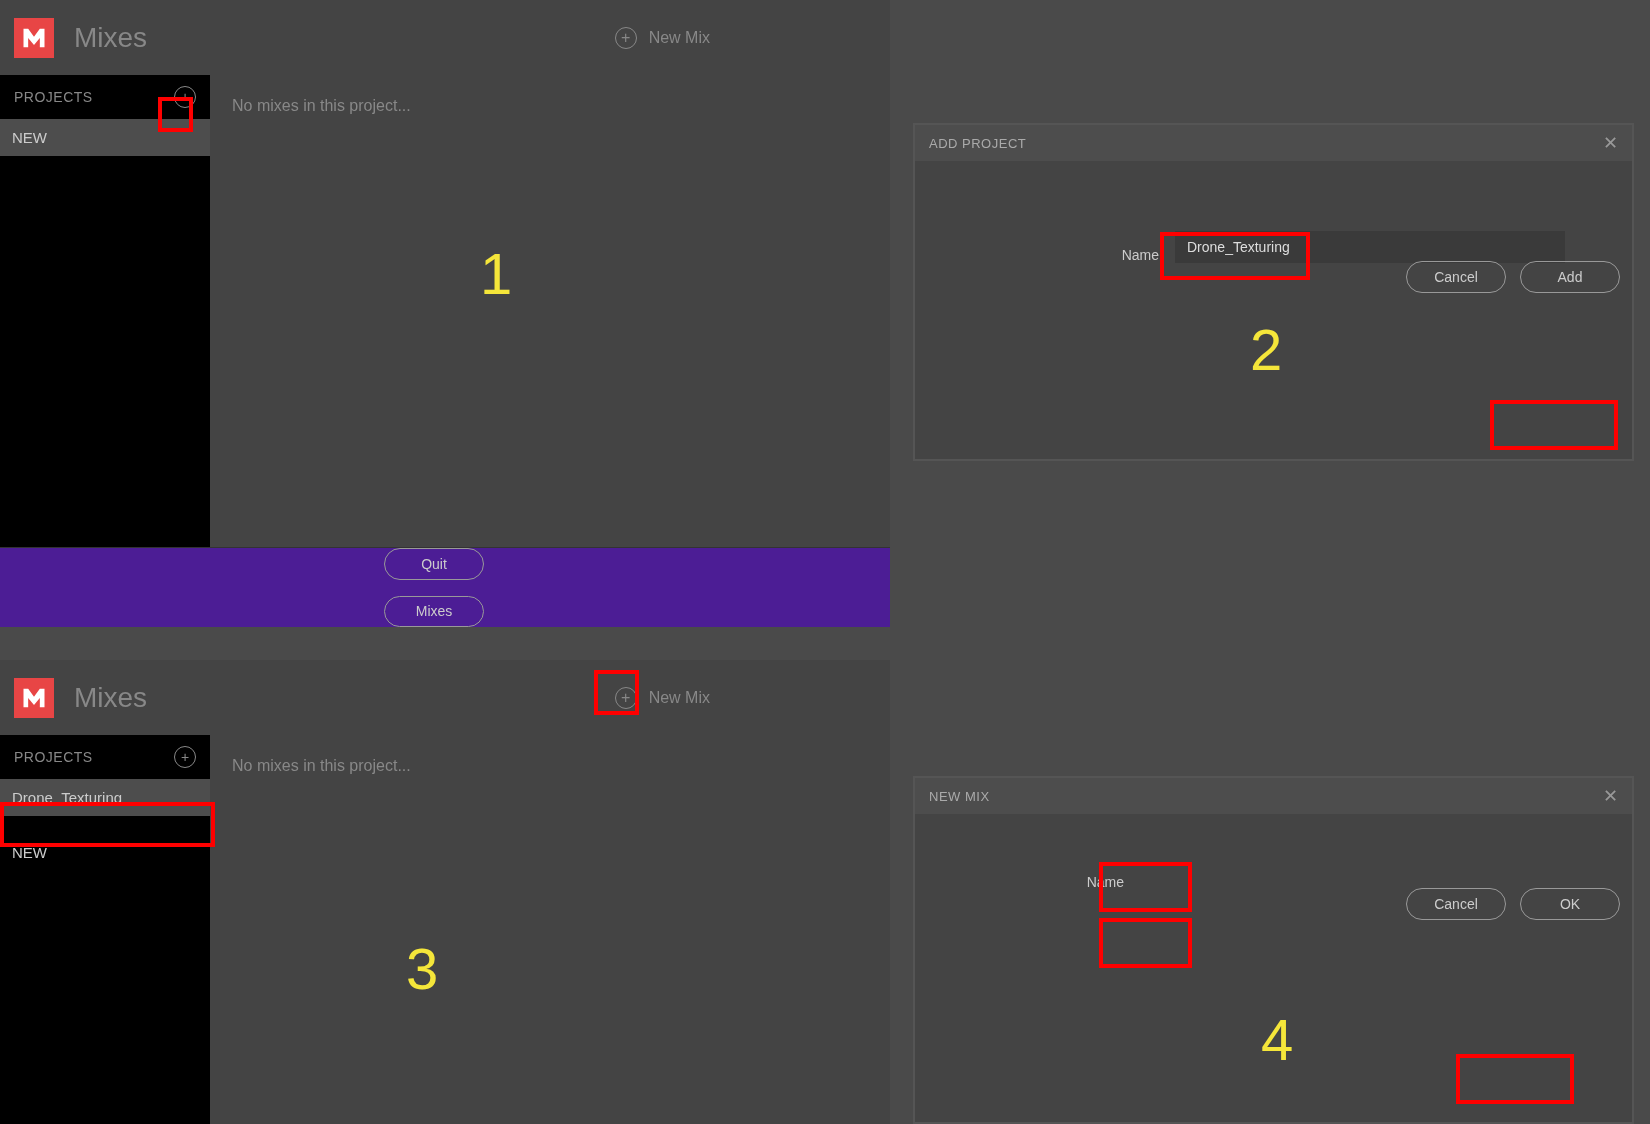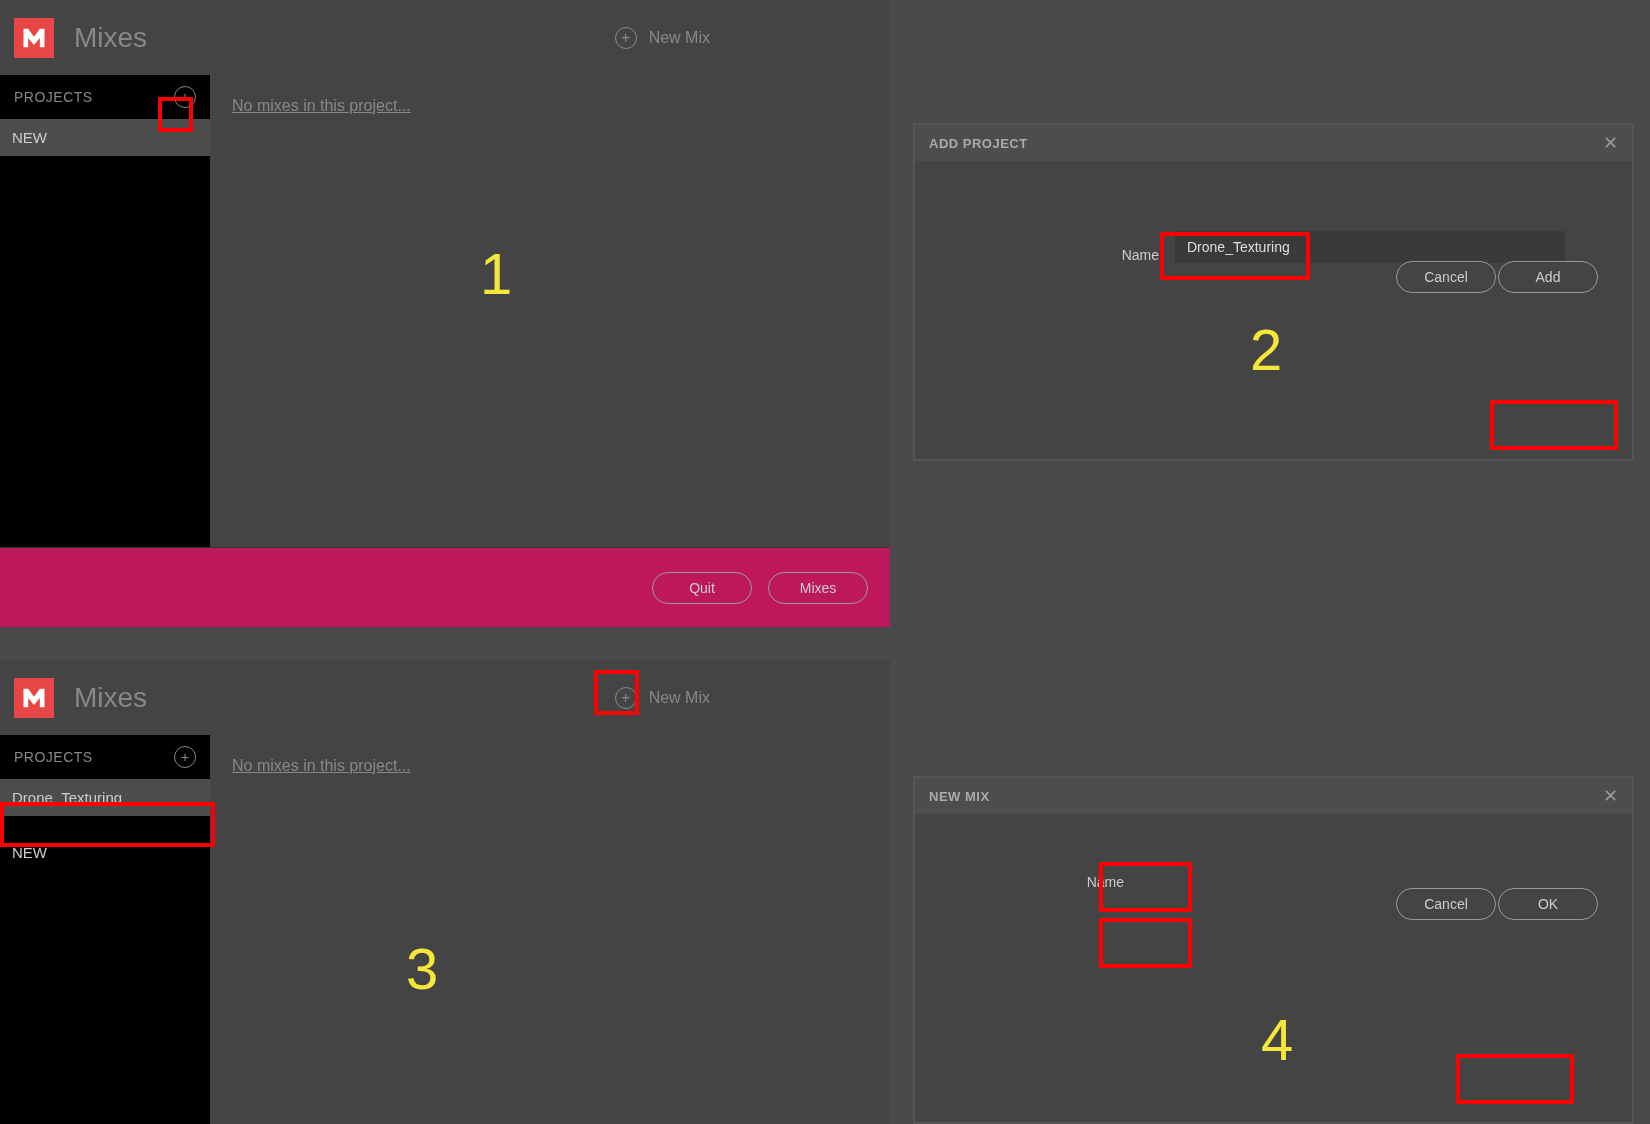--- a/index.html
+++ b/index.html
@@ -15,38 +15,38 @@
 .plus-circle { width: 22px; height: 22px; border: 1.5px solid #888; border-radius: 50%; display: flex; align-items: center; justify-content: center; margin-right: 12px; font-size: 16px; line-height: 1; }
 
 .panel1-body { display: flex; height: 472px; }
 .sidebar { width: 210px; background: #000000; }
 .projects-header { height: 44px; display: flex; align-items: center; justify-content: space-between; padding: 0 14px; }
 .projects-label { color: #888; font-size: 14px; font-weight: 500; letter-spacing: 0.5px; }
 .add-project-icon { width: 22px; height: 22px; border: 1.5px solid #888; border-radius: 50%; display: flex; align-items: center; justify-content: center; font-size: 14px; line-height: 1; color: #888; cursor: pointer; }
 .project-item { height: 37px; display: flex; align-items: center; padding-left: 12px; color: #ccc; font-size: 15px; cursor: pointer; }
 .project-item.selected { background: #4d4d4d; }
 .main-area { flex: 1; background: #444444; padding: 22px; position: relative; }
-.empty-msg { color: #888; font-size: 16px; text-decoration: underline; }
+.empty-msg { color: #888; font-size: 16px; }
 .step-number { position: absolute; font-size: 58px; font-weight: 400; color: #f5e63a; }
 
-.panel1-footer { height: 80px; background: #be185d; display: flex; align-items: center; justify-content: flex-end; padding-right: 22px; gap: 16px; border-top: 1px solid #333; }
+.panel1-footer { height: 80px; background: #4c1d95; display: flex; align-items: center; justify-content: flex-end; padding-right: 22px; gap: 16px; border-top: 1px solid #333; flex-direction: column; }
 .pill-btn { width: 100px; height: 32px; border: 1px solid #999; border-radius: 16px; background: transparent; color: #ccc; font-size: 14px; cursor: pointer; display: flex; align-items: center; justify-content: center; }
 
 
 .panel2 { position: absolute; left: 913px; top: 123px; width: 721px; height: 338px; background: #444444; border: 2px solid #555; }
 .dialog-header { height: 36px; background: #4d4d4d; display: flex; align-items: center; justify-content: space-between; padding: 0 14px; }
-.dialog-title { color: #aaa; font-size: 13px; font-weight: 700; letter-spacing: 0.5px; }
+.dialog-title { color: #aaa; font-size: 13px; font-weight: 400; letter-spacing: 0.5px; }
 .close-x { color: #999; font-size: 18px; cursor: pointer; }
 .dialog-body { padding: 70px 30px 30px 30px; position: relative; }
 .field-row { display: flex; align-items: flex-end; margin-bottom: 20px; }
 .field-label { width: 155px; text-align: right; color: #ccc; font-size: 14px; padding-right: 16px; }
 .text-input { height: 32px; background: #3a3a3a; border: none; color: #ddd; font-size: 14px; padding: 0 12px; width: 390px; }
 .select-input { height: 32px; background: #4d4d4d; border: none; color: #ccc; font-size: 14px; padding: 0 12px; width: 440px; display: flex; align-items: center; position: relative; }
 .select-arrow { position: absolute; right: 12px; color: #888; font-size: 10px; }
-.dialog-footer { position: absolute; bottom: 20px; right: 34px; display: flex; gap: 2px; }
+.dialog-footer { position: absolute; bottom: 20px; right: 12px; display: flex; gap: 14px; }
 
 
 .panel3 { position: absolute; left: 0; top: 660px; width: 890px; height: 464px; background: #3a3a3a; }
 .panel3-header { height: 75px; background: #444444; display: flex; align-items: center; }
 .panel3-body { display: flex; height: 389px; }
 
 
 .panel4 { position: absolute; left: 913px; top: 776px; width: 721px; height: 348px; background: #444444; border: 2px solid #555; }
 
 

